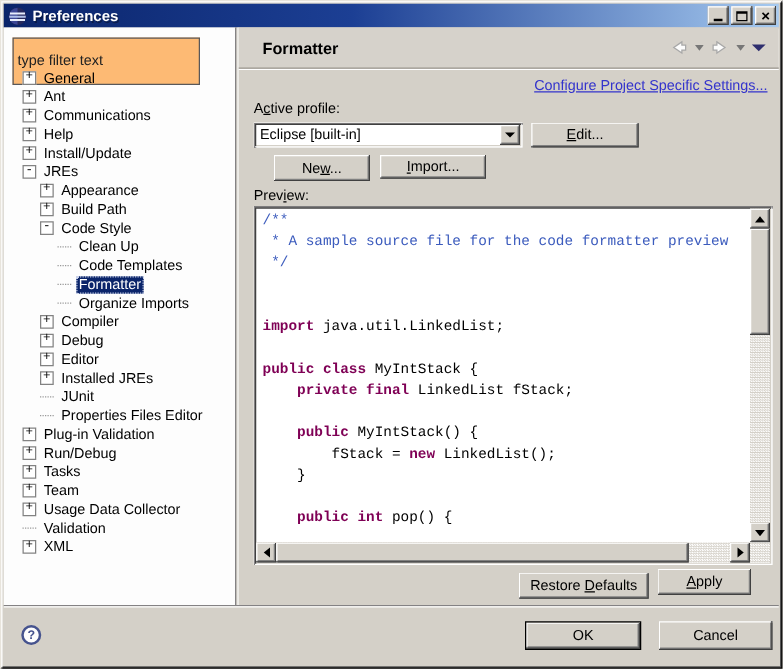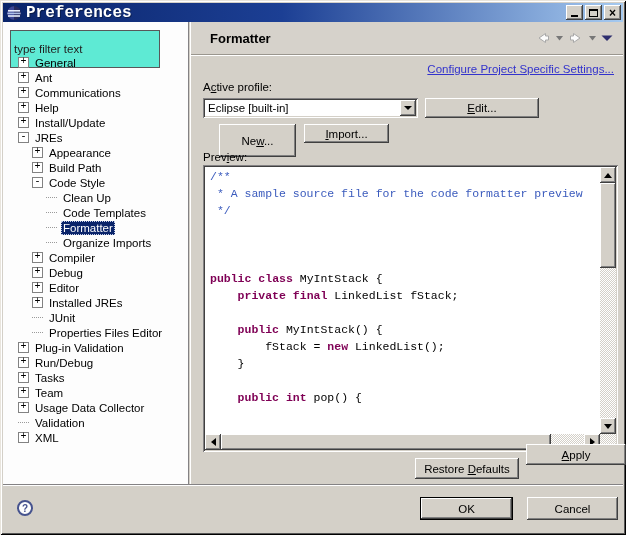--- a/index.html
+++ b/index.html
@@ -7,33 +7,33 @@
   body { font-family:"Liberation Sans", sans-serif; font-size:11.5px; color:#000; background:#808080; position:relative; }
 
   .window { position:absolute; inset:0; background:#d4d0c8;
     box-shadow: inset 1px 1px 0 #e8e4dc, inset -1px -1px 0 #000,
                 inset 2px 2px 0 #fff, inset -2px -2px 0 #565656; }
 
   
   .titlebar { position:absolute; left:3px; top:3px; right:3px; height:19px;
     background:linear-gradient(to right,#0a246a 0%,#1c3f94 45%,#a6caf0 100%);
     display:flex; align-items:center; padding:0 2px 0 3px; }
-  .title-text { color:#fff; font-weight:bold; font-size:16px; margin-left:4px; flex:1;
-    text-shadow:1px 1px 0 rgba(0,0,0,.35);font-family:Liberation Mono, monospace; }
+  .title-text { color:#fff; font-weight:bold; font-size:12px; margin-left:4px; flex:1;
+    text-shadow:1px 1px 0 rgba(0,0,0,.35); }
   .tb-btn { width:17px; height:15px; margin-left:2px; background:#d4d0c8; border:none;
     display:flex; align-items:center; justify-content:center;
     box-shadow: inset -1px -1px 0 #404040, inset 1px 1px 0 #fff, inset -2px -2px 0 #808080; }
   .glyph-min { width:7px; height:2px; background:#000; margin-top:7px; }
   .glyph-max { width:9px; height:8px; border:1px solid #000; border-top-width:2px; }
   .glyph-close { font-size:12px; font-weight:bold; line-height:10px; }
 
   
   .left-panel { position:absolute; left:3px; top:22px; width:185px; height:462px; background:#fdfdfd; overflow:hidden; }
   .filter-input { position:absolute; left:7px; top:8px; width:150px; height:30px;
-    border:1px solid #58585a; background:#5eead4; font-family:"Liberation Sans",sans-serif;
+    border:1px solid #58585a; background:#fdba74; font-family:"Liberation Sans",sans-serif;
     font-size:11.5px; padding:18px 3px; color:#222; }
   .tree { position:absolute; left:0; top:33px; right:0; }
   .tree-row { display:flex; align-items:center; height:15px; white-space:nowrap; cursor:default; }
   .expander { width:11px; height:11px; border:1px solid #828282; background:#fff;
     font-size:10px; line-height:8px; text-align:center; margin-right:4px; flex:0 0 auto;
     font-family:"Liberation Mono",monospace; }
   .stub { width:11px; height:1px; border-bottom:1px dotted #9a9a9a; margin-right:4px; flex:0 0 auto; }
   .tree-label { padding:0 2px; line-height:14px; }
   .tree-label.sel { background:#0a246a; color:#fff; outline:1px dotted #c8d0e8; outline-offset:-1px; }
 
@@ -59,23 +59,23 @@
     box-shadow: inset -1px -1px 0 #404040, inset 1px 1px 0 #fff, inset -2px -2px 0 #808080;
     display:flex; align-items:center; justify-content:center; }
   .tri-dn { width:0; height:0; border-left:4px solid transparent; border-right:4px solid transparent; border-top:4px solid #000; }
 
   .btn { position:absolute; background:#d4d0c8; border:none; font-family:"Liberation Sans",sans-serif;
     font-size:11.5px; color:#000;
     box-shadow: inset -1px -1px 0 #404040, inset 1px 1px 0 #fff, inset -2px -2px 0 #808080; }
   .btn.disabled { color:#7e7a74; text-shadow:1px 1px 0 #fff; }
   .btn.default { border:1px solid #000; }
 
-  .btn-edit    { left:234px; top:76px;  width:114px;  height:20px; }
+  .btn-edit    { left:234px; top:76px;  width:86px;  height:20px; }
   .btn-remove  { left:333px; top:76px;  width:93px;  height:20px; }
-  .btn-new     { left:28px;  top:102px; width:77px;  height:33px; }
+  .btn-new     { left:28px;  top:102px; width:77px;  height:21px; }
   .btn-import  { left:113px; top:102px; width:85px;  height:19px; }
   .lbl-preview { position:absolute; left:12px; top:129px; }
 
   
   .preview { position:absolute; left:12px; top:143px; width:415px; height:287px; background:#fff; }
   .code { position:absolute; left:2px; top:2px; right:18px; bottom:18px; overflow:hidden;
     font-family:"Liberation Mono",monospace; font-size:11.5px; line-height:17px; padding:1px 0 0 5px; }
   .code-line { height:17px; white-space:pre; }
   .tk-c { color:#3b5bbd; }
   .tk-k { color:#7f0055; font-weight:bold; }
@@ -98,21 +98,21 @@
   .sb-right { right:0; top:0; width:16px; height:16px; }
   .sb-thumb-h { position:absolute; top:0; left:16px; width:330px; height:16px; background:#d4d0c8;
     box-shadow: inset -1px -1px 0 #404040, inset 1px 1px 0 #fff, inset -2px -2px 0 #808080; }
   .sb-corner { position:absolute; right:2px; bottom:2px; width:16px; height:16px; }
   .t-up    { border-left:4px solid transparent; border-right:4px solid transparent; border-bottom:5px solid #000; }
   .t-down  { border-left:4px solid transparent; border-right:4px solid transparent; border-top:5px solid #000; }
   .t-left  { border-top:4px solid transparent; border-bottom:4px solid transparent; border-right:5px solid #000; }
   .t-right { border-top:4px solid transparent; border-bottom:4px solid transparent; border-left:5px solid #000; }
 
   .btn-restore { left:224px; top:436px; width:104px; height:21px; }
-  .btn-apply   { left:335px; top:422px; width:100px;  height:21px; }
+  .btn-apply   { left:335px; top:433px; width:75px;  height:21px; }
 
   
   .h-separator { position:absolute; left:3px; right:3px; top:484px; height:2px;
     border-top:1px solid #848284; border-bottom:1px solid #fff; }
   .help-btn { position:absolute; left:17px; top:500px; width:16px; height:16px; border-radius:50%;
     border:2px solid #46538e; background:#fdfdfd; color:#46538e; font-weight:bold; font-size:10px;
     display:flex; align-items:center; justify-content:center; padding:0; }
   .btn-ok     { left:420px; top:497px; width:93px; height:23px; }
   .btn-cancel { left:527px; top:497px; width:91px; height:23px; }
 </style>
@@ -304,20 +304,21 @@
 
     <span class="lbl-preview">Prev<u>i</u>ew:</span>
 
     <div class="preview sunken">
       <div class="code">
           <div class="code-line"><span class="tk-c">/**</span></div>
           <div class="code-line"><span class="tk-c"> * A sample source file for the code formatter preview</span></div>
           <div class="code-line"><span class="tk-c"> */</span></div>
           <div class="code-line"></div>
           <div class="code-line"></div>
+          <div class="code-line"><span class="tk-k">import</span><span class="tk-p"> java.util.LinkedList;</span></div>
           <div class="code-line"></div>
           <div class="code-line"><span class="tk-k">public</span><span class="tk-p"> </span><span class="tk-k">class</span><span class="tk-p"> MyIntStack {</span></div>
           <div class="code-line"><span class="tk-p">    </span><span class="tk-k">private</span><span class="tk-p"> </span><span class="tk-k">final</span><span class="tk-p"> LinkedList fStack;</span></div>
           <div class="code-line"></div>
           <div class="code-line"><span class="tk-p">    </span><span class="tk-k">public</span><span class="tk-p"> MyIntStack() {</span></div>
           <div class="code-line"><span class="tk-p">        fStack = </span><span class="tk-k">new</span><span class="tk-p"> LinkedList();</span></div>
           <div class="code-line"><span class="tk-p">    }</span></div>
           <div class="code-line"></div>
           <div class="code-line"><span class="tk-p">    </span><span class="tk-k">public</span><span class="tk-p"> </span><span class="tk-k">int</span><span class="tk-p"> pop() {</span></div>
         </div>

